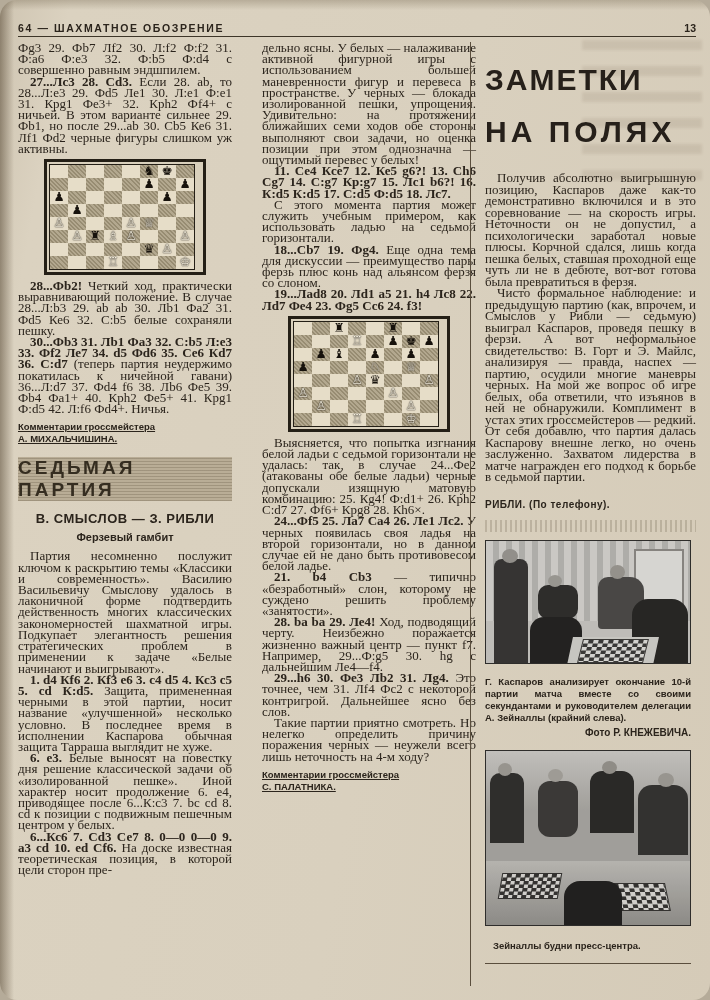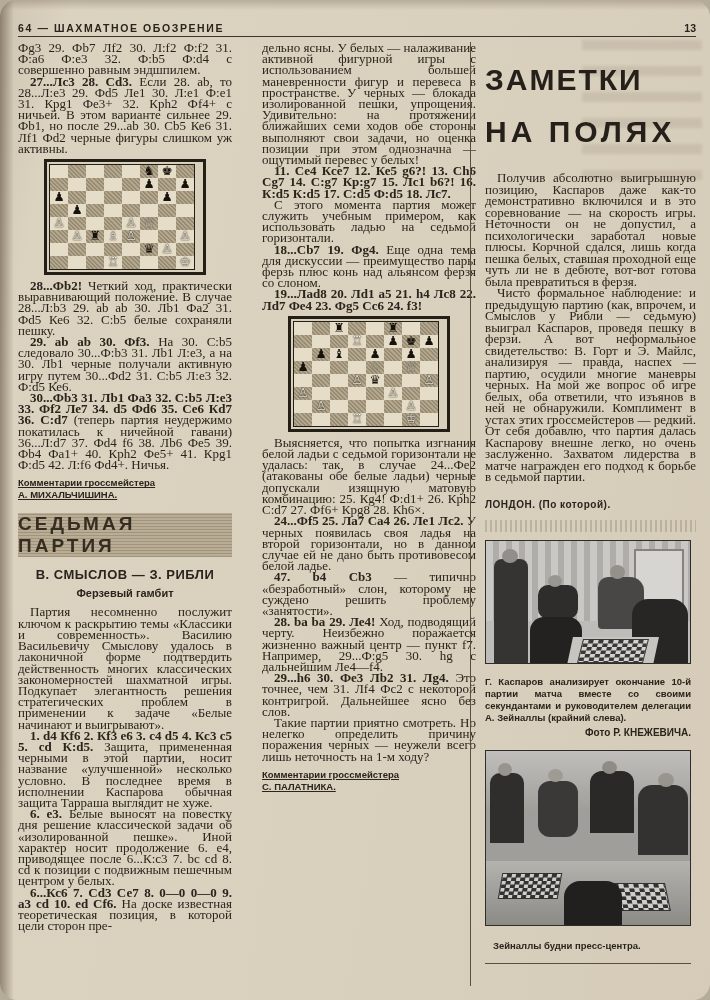--- a/index.html
+++ b/index.html
@@ -141,21 +141,20 @@
             <div class="sq dark"></div>
             <div class="sq light wp">♖</div>
             <div class="sq dark"></div>
             <div class="sq light"></div>
             <div class="sq dark"></div>
             <div class="sq light wp">♔</div>
           </div>
       </figure>
       <div>
           <p class="para"><b>28...Фb2! </b>Четкий ход, практически выравнивающий положение. В случае 28...Л:b3 29. ab ab 30. Лb1 Фа2 31. Фd5 Ке6 32. С:b5 белые сохраняли пешку.</p>
-          <p class="para"><b>29. ab ab 30. Фf3. </b>На 30. С:b5 следовало 30...Ф:b3 31. Лb1 Л:е3, а на 30. Лb1 черные получали активную игру путем 30...Фd2 31. С:b5 Л:е3 32. Ф:d5 Ке6.</p>
           <p class="para"><b>30...Фb3 31. Лb1 Фа3 32. С:b5 Л:е3 33. Фf2 Ле7 34. d5 Фd6 35. Се6 Кd7 36. С:d7 </b>(теперь партия неудержимо покатилась к ничейной гавани) 36...Л:d7 37. Фd4 f6 38. Лb6 Фе5 39. Фb4 Фа1+ 40. Крh2 Фе5+ 41. Крg1 Ф:d5 42. Л:f6 Фd4+. Ничья.</p>
         </div>
       <div class="byline">
         <div>Комментарии гроссмейстера</div>
         <div>А. МИХАЛЬЧИШИНА.</div>
       </div>
       <div class="section-bar">
         <span>СЕДЬМАЯ ПАРТИЯ</span>
       </div>
       <div class="game-title">В. СМЫСЛОВ — З. РИБЛИ</div>
@@ -240,41 +239,41 @@
             <div class="sq light wp">♖</div>
             <div class="sq dark"></div>
             <div class="sq light"></div>
             <div class="sq dark wp">♔</div>
             <div class="sq light"></div>
           </div>
       </figure>
       <div>
           <p class="para">Выясняется, что попытка изгнания белой ладьи с седьмой горизонтали не удалась: так, в случае 24...Фе2 (атакованы обе белые ладьи) черные допускали изящную матовую комбинацию: 25. Кg4! Ф:d1+ 26. Крh2 С:d7 27. Фf6+ Крg8 28. Кh6×.</p>
           <p class="para"><b>24...Фf5 25. Ла7 Са4 26. Ле1 Лс2. </b>У черных появилась своя ладья на второй горизонтали, но в данном случае ей не дано быть противовесом белой ладье.</p>
-          <p class="para"><b>47. b4 Сb3 </b>— типично «безработный» слон, которому не суждено решить проблему «занятости».</p>
+          <p class="para"><b>21. b4 Сb3 </b>— типично «безработный» слон, которому не суждено решить проблему «занятости».</p>
           <p class="para"><b>28. ba ba 29. Ле4! </b>Ход, подводящий черту. Неизбежно поражается жизненно важный центр — пункт f7. Например, 29...Ф:g5 30. hg с дальнейшим Ле4—f4.</p>
           <p class="para"><b>29...h6 30. Фе3 Лb2 31. Лg4. </b>Это точнее, чем 31. Лf4 Фс2 с некоторой контригрой. Дальнейшее ясно без слов.</p>
-          <p class="para">Такие партии приятно смотреть. Но нелегко определить причину поражения черных — неужели всего лишь неточность на 1-м ходу?</p>
+          <p class="para">Такие партии приятно смотреть. Но нелегко определить причину поражения черных — неужели всего лишь неточность на 4-м ходу?</p>
         </div>
       <div class="byline">
         <div>Комментарии гроссмейстера</div>
         <div>С. ПАЛАТНИКА.</div>
       </div>
     </section>
 
     <section class="col col-right">
       <h1 class="headline">
         <div>ЗАМЕТКИ</div>
         <div class="hl2">НА ПОЛЯХ</div>
       </h1>
       <div class="right-body">
           <p class="para">Получив абсолютно выигрышную позицию, Каспаров даже как-то демонстративно включился и в это соревнование — на скорость игры. Неточности он не допустил, а психологически заработал новые плюсы. Корчной сдался, лишь когда пешка белых, ставшая проходной еще чуть ли не в дебюте, вот-вот готова была превратиться в ферзя.</p>
           <p class="para">Чисто формальное наблюдение: и предыдущую партию (как, впрочем, и Смыслов у Рибли — седьмую) выиграл Каспаров, проведя пешку в ферзи. А вот неформальное свидетельство: В. Горт и Э. Майлс, анализируя — правда, наспех — партию, осудили многие маневры черных. На мой же вопрос об игре белых, оба ответили, что изъянов в ней не обнаружили. Комплимент в устах этих гроссмейстеров — редкий. От себя добавлю, что партия далась Каспарову внешне легко, но очень заслуженно. Захватом лидерства в матче награжден его подход к борьбе в седьмой партии.</p>
         </div>
-      <div class="dateline">ЛОНДОН. (По которой).</div>
+      <div class="dateline">РИБЛИ. (По телефону).</div>
       <div class="bleed"></div>
 
       <figure class="photo photo1">
         <div class="ph" style="left:0;top:0;width:206px;height:80px;background:repeating-linear-gradient(90deg,#d2ccbc 0 7px,#b5afa0 7px 13px);"></div>
         <div class="ph" style="right:6px;top:8px;width:46px;height:62px;background:#ded9ca;border:2px solid #8d8372;"></div>
         <div class="ph" style="left:8px;top:18px;width:34px;height:106px;background:#35302a;border-radius:8px 8px 0 0;"></div>
         <div class="ph" style="left:16px;top:8px;width:16px;height:14px;background:#9a8f7c;border-radius:50%;"></div>
         <div class="ph" style="left:52px;top:44px;width:40px;height:34px;background:#2c2archived8;background:#2c2822;border-radius:10px;"></div>
         <div class="ph" style="left:62px;top:34px;width:14px;height:12px;background:#a2967f;border-radius:50%;"></div>
         <div class="ph" style="left:112px;top:36px;width:46px;height:52px;background:#4a443b;border-radius:10px 14px 4px 4px;"></div>

